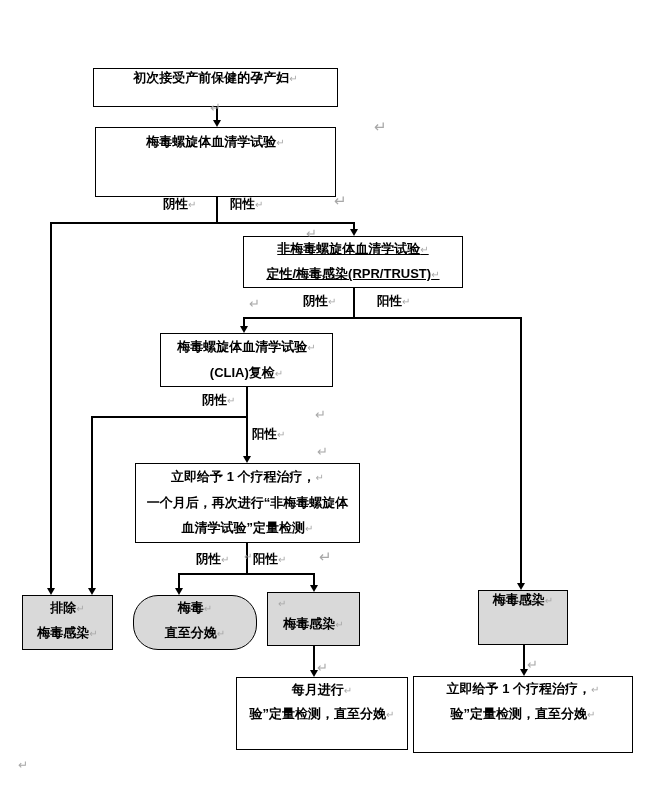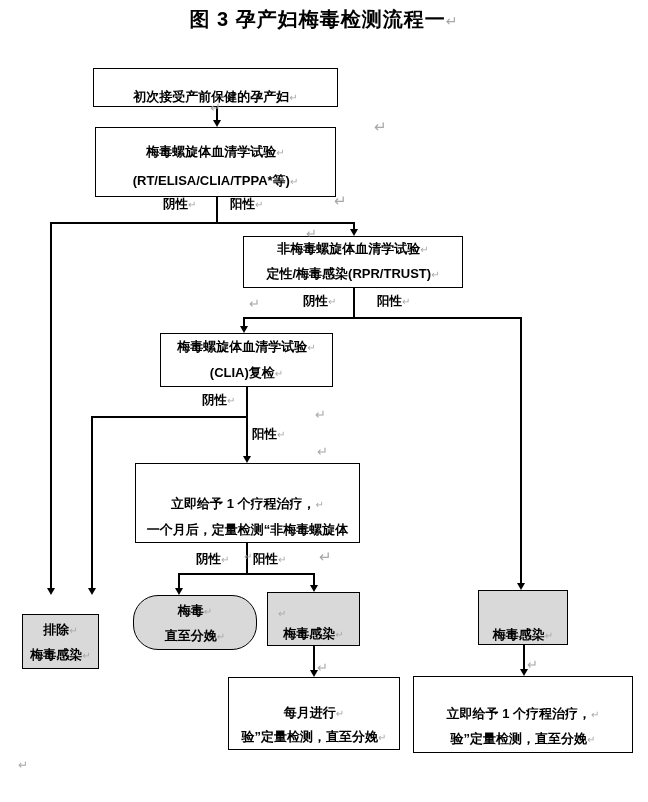--- a/index.html
+++ b/index.html
@@ -6,21 +6,21 @@
   #canvas{
     position:relative;width:648px;height:802px;background:#ffffff;
     font-family:"Liberation Sans",sans-serif;color:#000;overflow:hidden;
   }
   .title{
     position:absolute;left:0;right:0;top:6px;text-align:center;
     font-size:20px;font-weight:bold;letter-spacing:1px;
   }
   .box{
     position:absolute;border:1.4px solid #000;background:#fff;
-    display:flex;flex-direction:column;justify-content:flex-end;align-items:center;
+    display:flex;flex-direction:column;justify-content:flex-start;align-items:center;
     text-align:center;font-weight:bold;font-size:13px;box-sizing:border-box;
   }
   .box.shaded{background:#d9d9d9;}
   .bline{white-space:nowrap;}
   .vline{position:absolute;width:1.5px;background:#000;}
   .hline{position:absolute;height:1.5px;background:#000;}
   .arrow-down{
     position:absolute;width:0;height:0;
     border-left:4px solid transparent;border-right:4px solid transparent;
     border-top:7px solid #000;
@@ -29,68 +29,65 @@
   .mark{color:#a8a8a8;font-weight:normal;font-size:10px;}
   .mark.lone{position:absolute;font-size:13px;}
   .mark.big{font-size:15px;}
   .note{position:absolute;left:3px;top:772px;font-size:13.5px;font-weight:bold;white-space:nowrap;}
 </style>
 </head>
 <body>
 
 <div id="canvas">
 
-  <div class="title">
-    <span>图 3  孕产妇梅毒检测流程一</span><span class="mark" style="font-size:14px;">↵</span>
-  </div>
 
   <div class="box" style="left:93px;top:68px;width:245px;height:39px;">
     <div class="bline"><span>初次接受产前保健的孕产妇</span><span class="mark">↵</span></div>
   </div>
 
   <div class="box" style="left:95px;top:127px;width:241px;height:70px;line-height:28px;">
     <div class="bline"><span>梅毒螺旋体血清学试验</span><span class="mark">↵</span></div>
-    <div class="bline"><span>(RT/ELISA/CLIA/TPPA*等)</span><span class="mark">↵</span></div>
   </div>
 
-  <div class="box" style="left:243px;top:236px;width:220px;height:52px;line-height:24px;">
+  <div class="box" style="left:243px;top:236px;width:220px;height:52px;line-height:24px;text-decoration:underline;">
     <div class="bline"><span>非梅毒螺旋体血清学试验</span><span class="mark">↵</span></div>
     <div class="bline"><span>定性/梅毒感染(RPR/TRUST)</span><span class="mark">↵</span></div>
   </div>
 
   <div class="box" style="left:160px;top:333px;width:173px;height:54px;line-height:25px;">
     <div class="bline"><span>梅毒螺旋体血清学试验</span><span class="mark">↵</span></div>
     <div class="bline"><span>(CLIA)复检</span><span class="mark">↵</span></div>
   </div>
 
   <div class="box" style="left:135px;top:463px;width:225px;height:80px;line-height:25px;">
     <div class="bline"><span>立即给予 1 个疗程治疗，</span><span class="mark">↵</span></div>
-    <div class="bline"><span>一个月后，定量检测“非梅毒螺旋体</span></div>
+    <div class="bline"><span>一个月后，再次进行“非梅毒螺旋体</span></div>
+    <div class="bline"><span>血清学试验”定量检测</span><span class="mark">↵</span></div>
   </div>
 
-  <div class="box shaded" style="left:22px;top:614px;width:77px;height:55px;line-height:24px;">
+  <div class="box shaded" style="left:22px;top:595px;width:91px;height:55px;line-height:24px;">
     <div class="bline"><span>排除</span><span class="mark">↵</span></div>
     <div class="bline"><span>梅毒感染</span><span class="mark">↵</span></div>
   </div>
 
   <div class="box shaded" style="left:133px;top:595px;width:124px;height:55px;line-height:24px;border-radius:25px;">
     <div class="bline"><span>梅毒</span><span class="mark">↵</span></div>
     <div class="bline"><span>直至分娩</span><span class="mark">↵</span></div>
   </div>
 
   <div class="box shaded" style="left:267px;top:592px;width:93px;height:54px;line-height:20px;">
     <div class="bline" style="align-self:flex-start;padding-left:10px;"><span class="mark">↵</span></div>
     <div class="bline"><span>梅毒感染</span><span class="mark">↵</span></div>
   </div>
 
   <div class="box shaded" style="left:478px;top:590px;width:90px;height:55px;">
     <div class="bline"><span>梅毒感染</span><span class="mark">↵</span></div>
   </div>
 
-  <div class="box" style="left:228px;top:677px;width:172px;height:73px;line-height:23px;">
+  <div class="box" style="left:236px;top:677px;width:172px;height:73px;line-height:23px;">
     <div class="bline"><span>每月进行</span><span class="mark">↵</span></div>
     <div class="bline"><span>验”定量检测，直至分娩</span><span class="mark">↵</span></div>
   </div>
 
   <div class="box" style="left:413px;top:676px;width:220px;height:77px;line-height:24px;">
     <div class="bline"><span>立即给予 1 个疗程治疗，</span><span class="mark">↵</span></div>
     <div class="bline"><span>验”定量检测，直至分娩</span><span class="mark">↵</span></div>
   </div>
 
   <div class="vline" style="left:216px;top:107px;height:14px;"></div>

